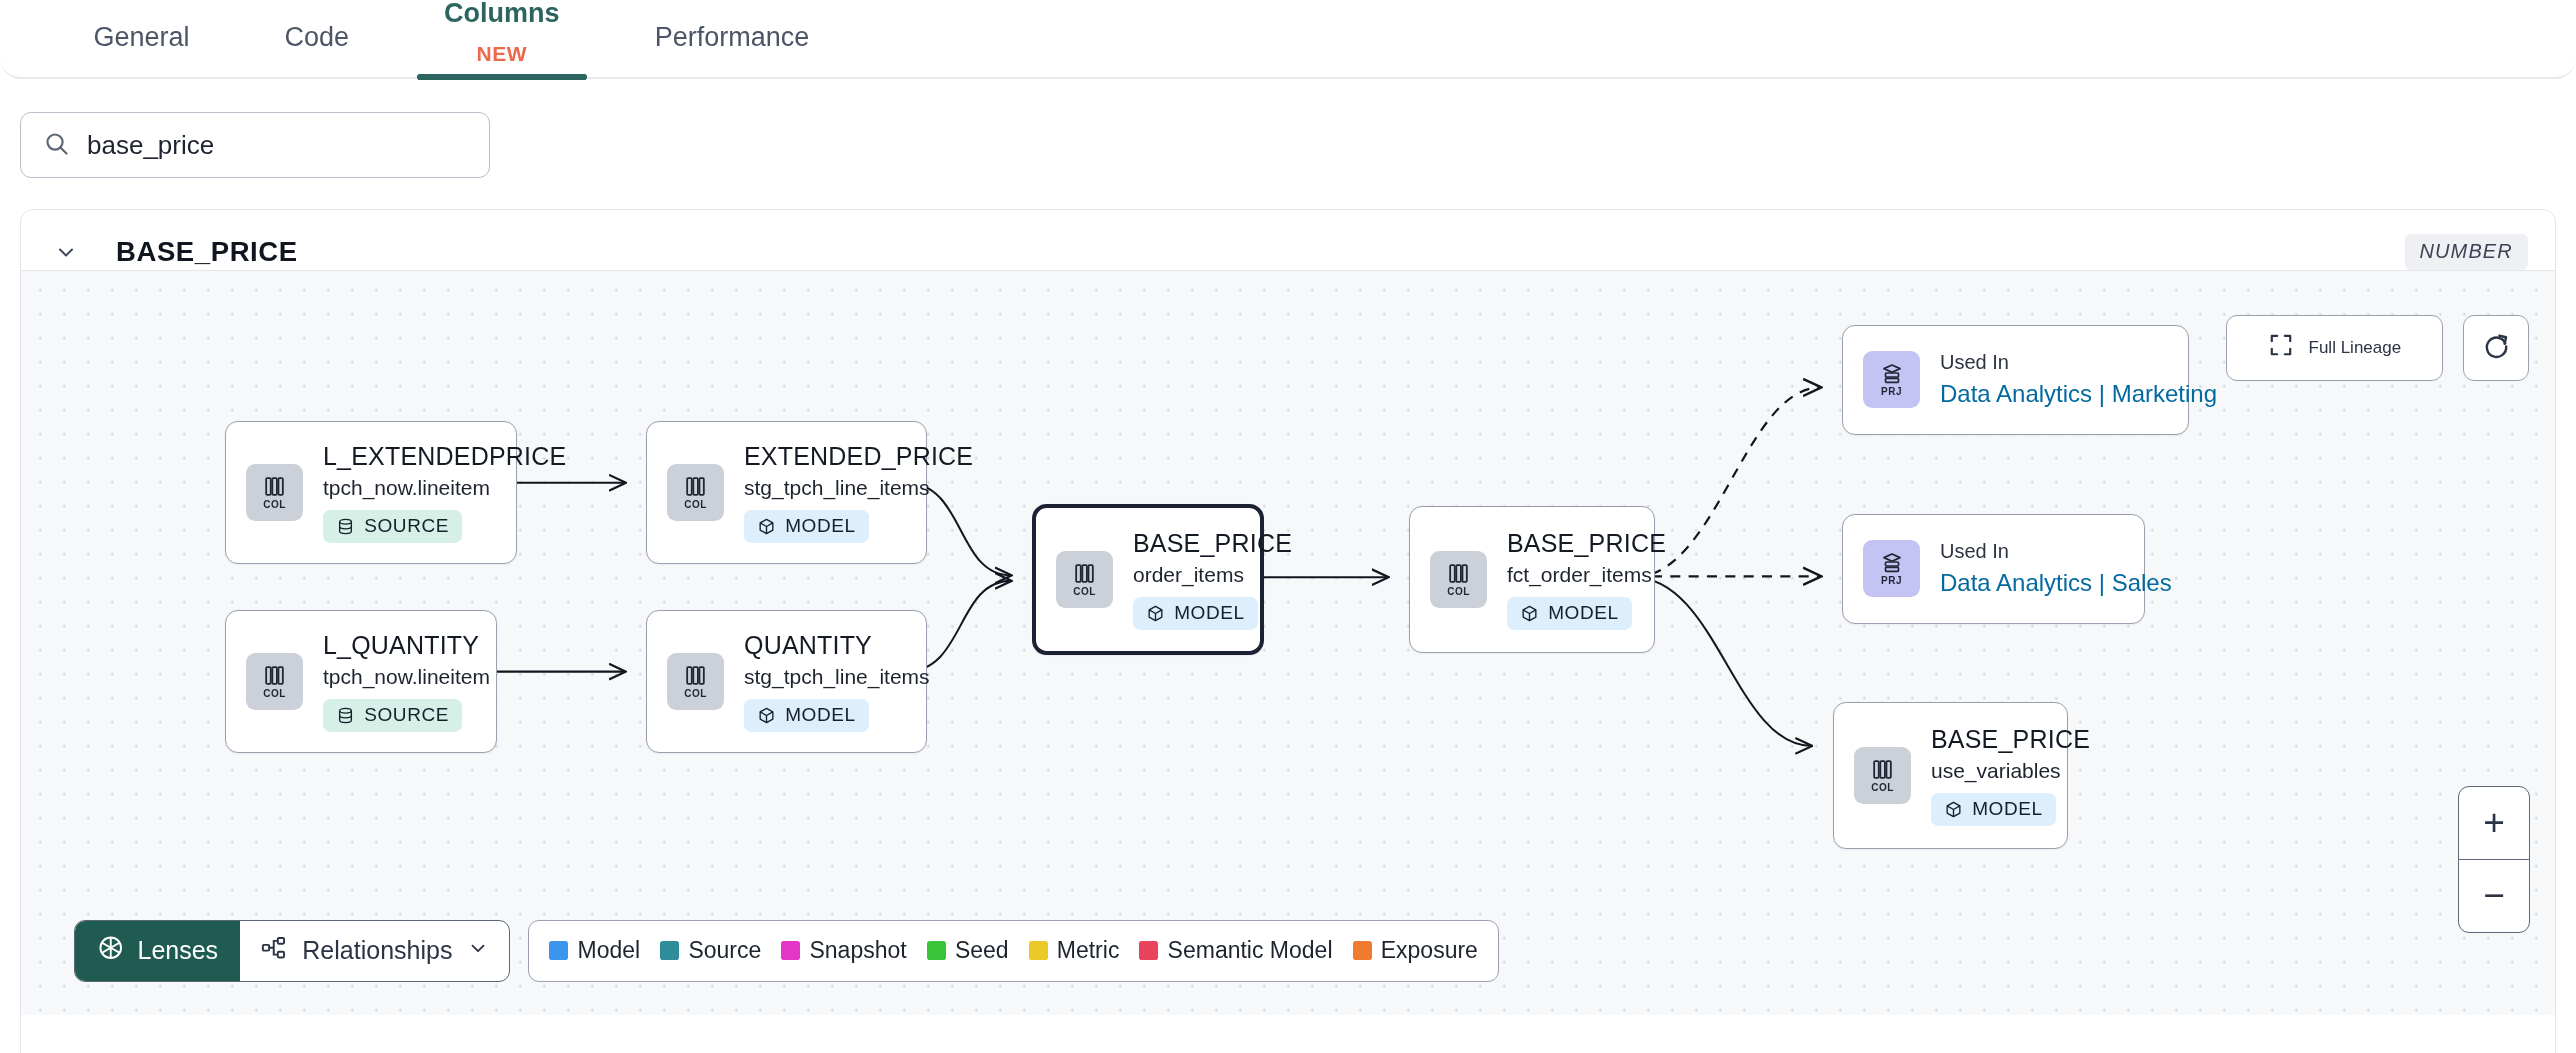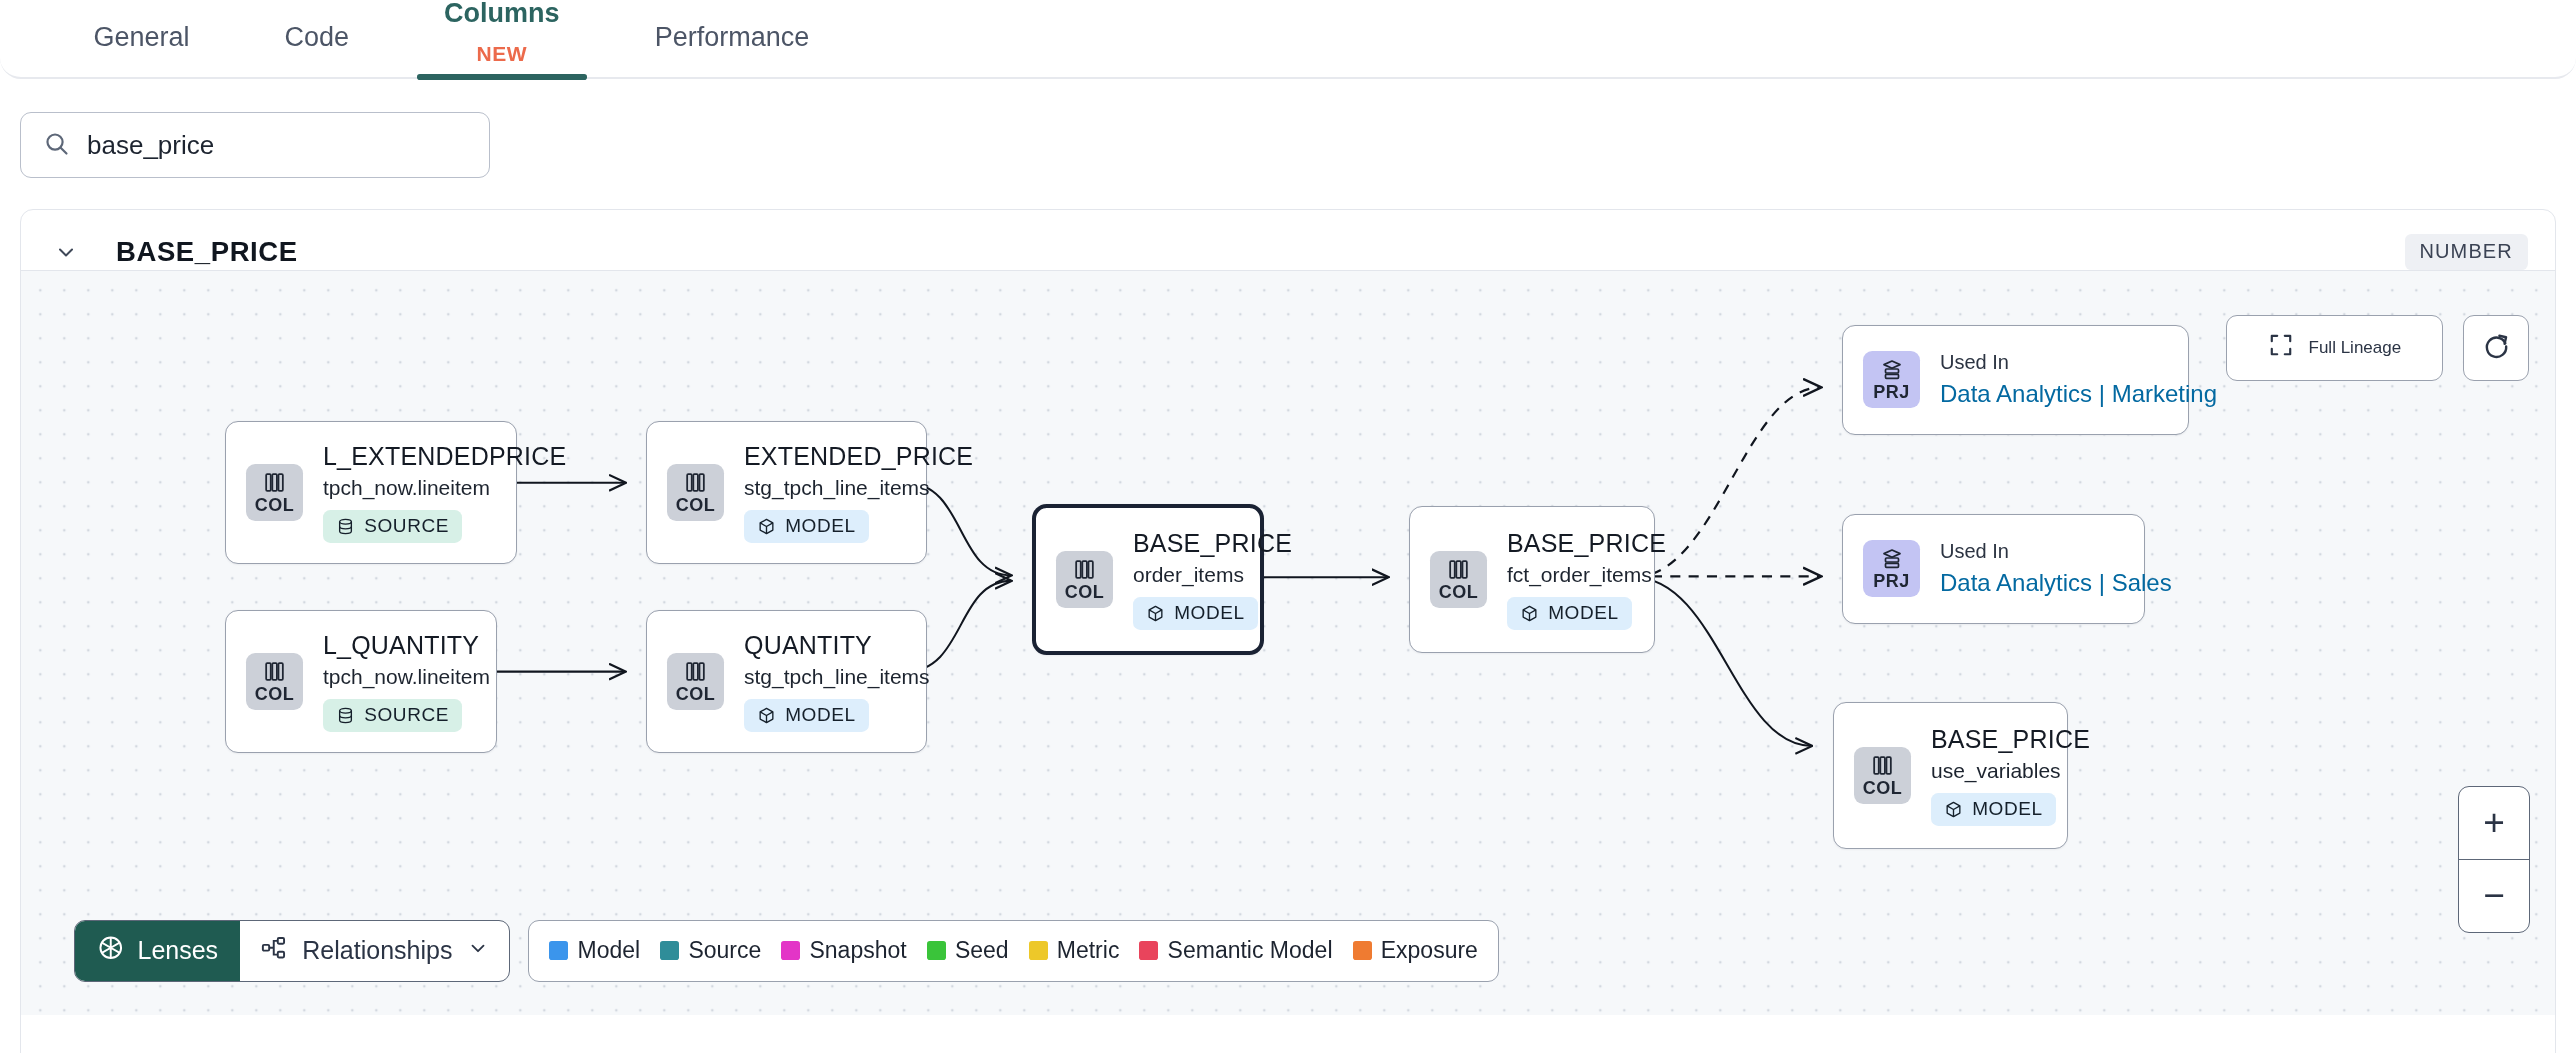--- a/index.html
+++ b/index.html
@@ -114,20 +114,21 @@
     color: #10161f;
   }
   .type-pill {
     margin-left: auto;
     background: #eef0f4;
     color: #3b4354;
     font-size: 20px;
     letter-spacing: 1.1px;
     padding: 6.4px 14.7px;
     border-radius: 6.4px;
+    font-style: italic;
   }
   .col-desc {
     font-size: 25px;
     color: #20272f;
     padding: 24px 29px 24px 37px;
   }
 
   
   .canvas {
     position: relative;
@@ -164,21 +165,21 @@
     background: #ccd0d8;
     display: flex;
     flex-direction: column;
     align-items: center;
     justify-content: center;
     gap: 0.9px;
     flex: 0 0 auto;
   }
   .node-icon.prj { background: #c3c4f3; }
   .node-icon span {
-    font-size: 18px;
+    font-size: 10px;
     font-weight: bold;
     color: #1f2633;
     letter-spacing: 0.5px;
     line-height: 1;
   }
   .node-body { display: flex; flex-direction: column; gap: 5.5px; }
   .node-title {
     font-size: 25px;
     color: #141a24;
     letter-spacing: 0.2px;

